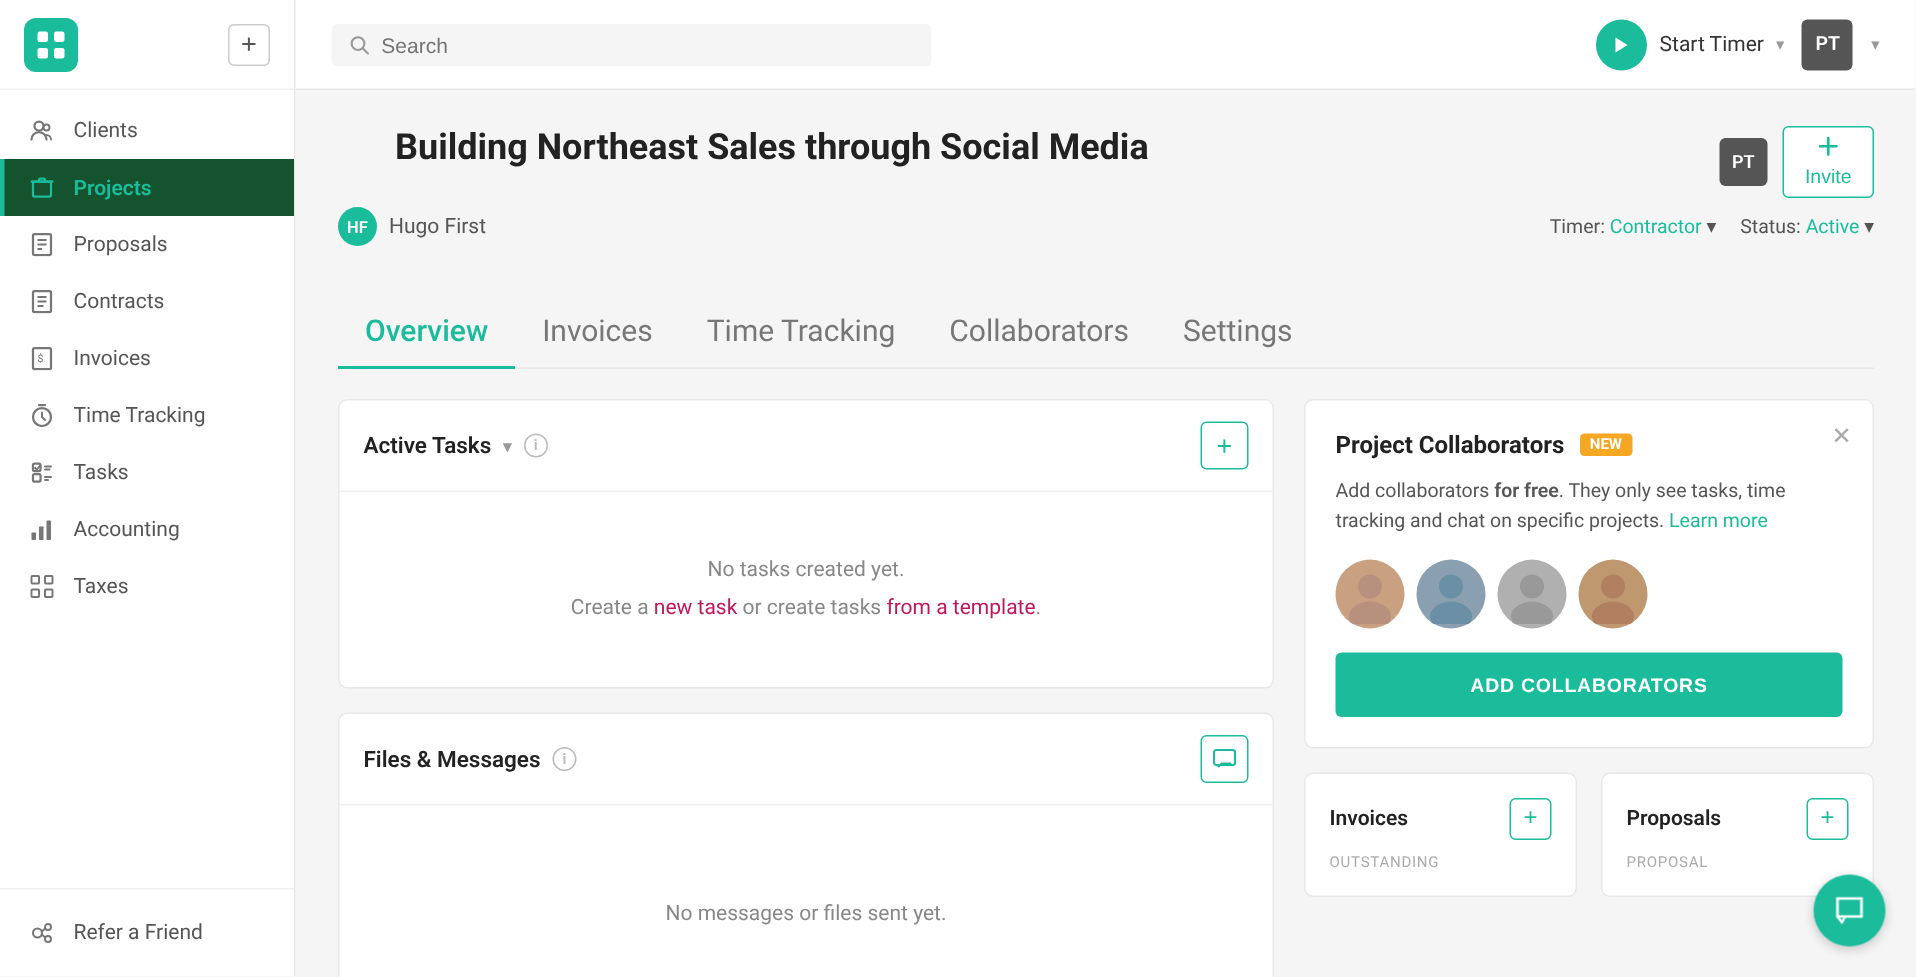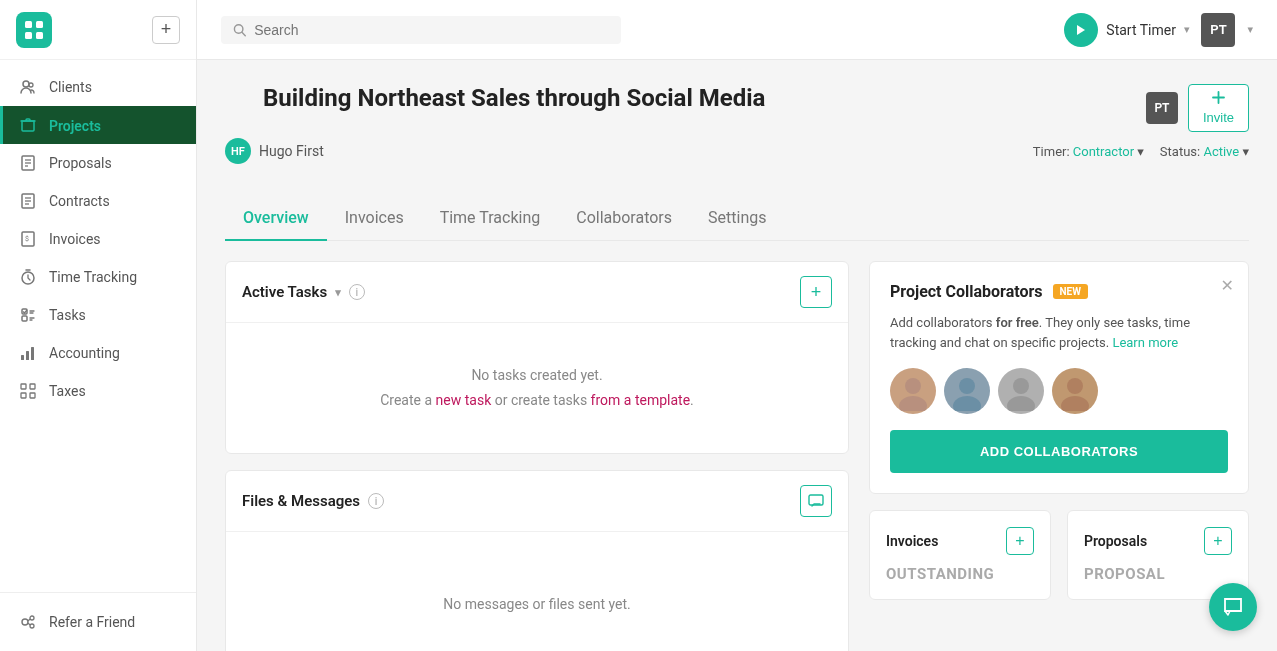--- a/index.html
+++ b/index.html
@@ -222,21 +222,21 @@
     .view-status span { color: #555; }
 
     
     .tabs {
       display: flex;
       border-bottom: 1px solid #e8e8e8;
       margin-bottom: 20px;
     }
     .tab {
       padding: 12px 18px;
-      font-size: 16px;
+      font-size: 20px;
       color: #777;
       cursor: pointer;
       border-bottom: 2px solid transparent;
       margin-bottom: -1px;
     }
     .tab.active {
       color: #1abc9c;
       border-bottom-color: #1abc9c;
       font-weight: 500;
     }
@@ -399,22 +399,22 @@
       width: 28px; height: 28px;
       border: 1.5px solid #1abc9c;
       border-radius: 4px;
       background: white;
       color: #1abc9c;
       font-size: 16px;
       cursor: pointer;
       display: flex; align-items: center; justify-content: center;
     }
     .mini-label {
-      font-size: 15px;
-      font-weight: 700;
+      font-size: 10px;
+      font-weight: 400;
       color: #aaa;
       letter-spacing: 0.5px;
       text-transform: uppercase;
     }
 
     
     .chat-bubble {
       position: fixed;
       bottom: 20px;
       right: 20px;

